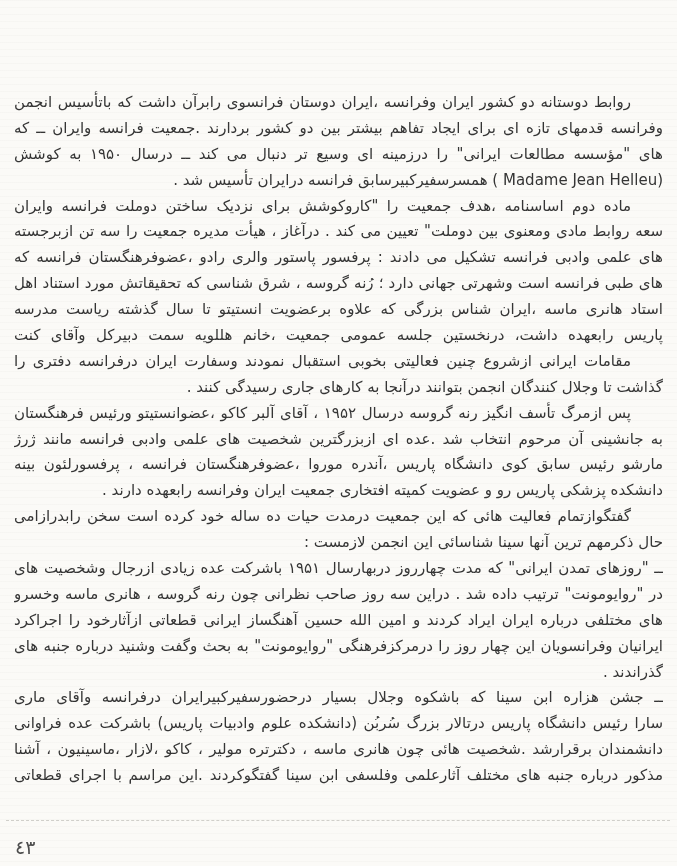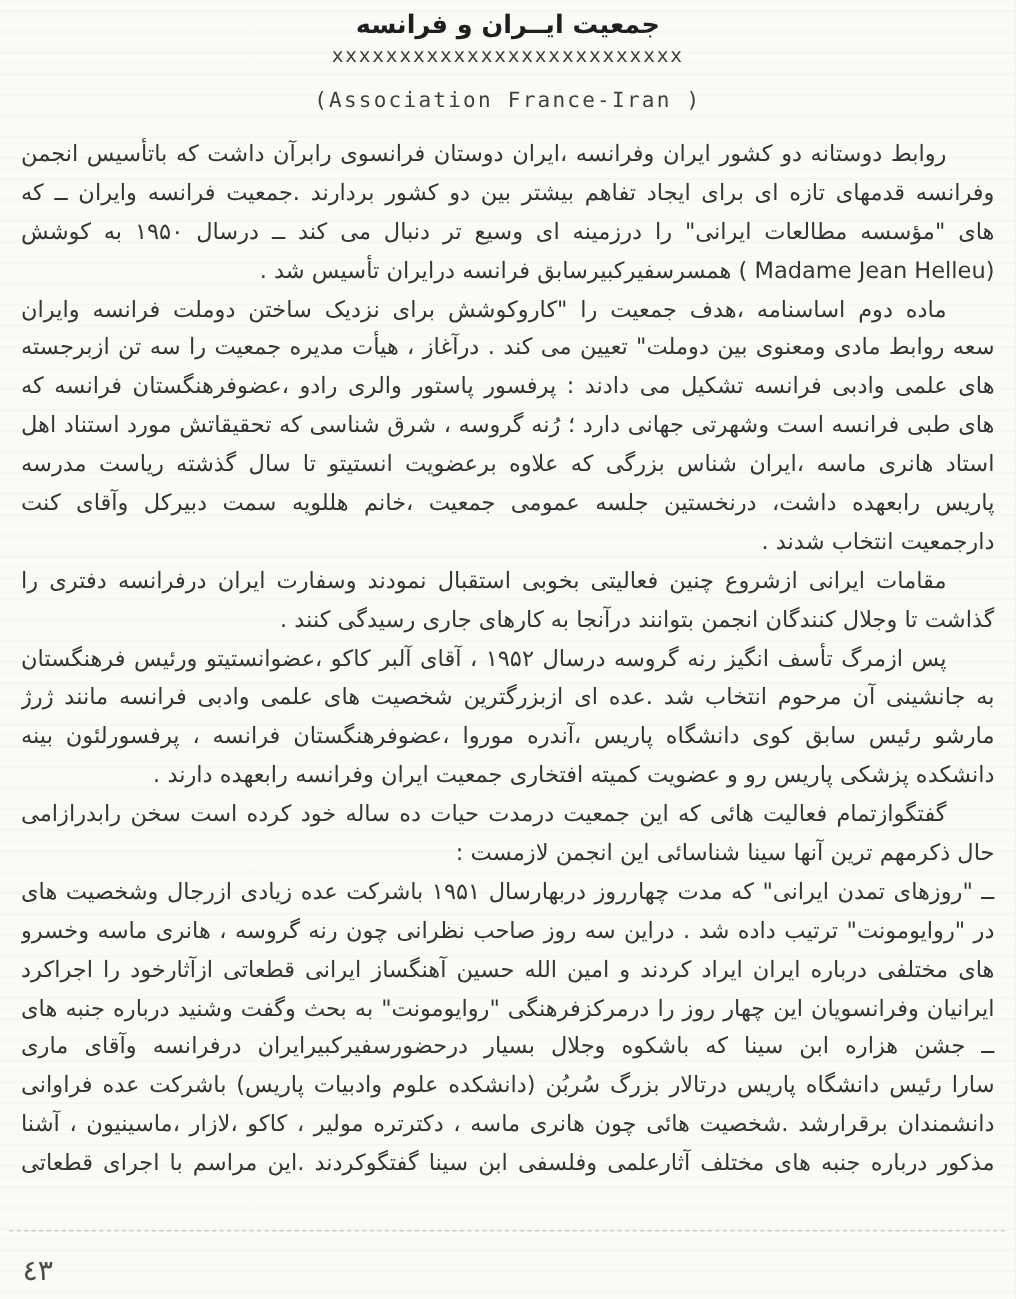--- a/index.html
+++ b/index.html
@@ -69,57 +69,52 @@
   .pageno{
     position:absolute;left:15px;top:836px;
     font-size:19px;color:#4c4c4c;direction:rtl;
   }
 </style>
 </head>
 <body>
 
 <div class="page">
 
-  <div class="hdr">
-    <div class="title-fa">جمعیت ایــران و فرانسه</div>
-    <div class="x-row">xxxxxxxxxxxxxxxxxxxxxxxxxx</div>
-    <div class="title-latin">(Association France-Iran )</div>
-  </div>
 
 
   <div class="bodytext">
 
     <div class="ln j ind">روابط دوستانه دو کشور ایران وفرانسه ،ایران دوستان فرانسوی رابرآن داشت که باتأسیس انجمن فرهنگی ایران</div>
     <div class="ln j">وفرانسه قدمهای تازه ای برای ایجاد تفاهم بیشتر بین دو کشور بردارند .جمعیت فرانسه وایران ــ که درحقیقت کوشش</div>
     <div class="ln j">های "مؤسسه مطالعات ایرانی" را درزمینه ای وسیع تر دنبال می کند ــ درسال ۱۹۵۰ به کوشش وابتکارخانم ژان هلو</div>
     <div class="ln end">(Madame Jean Helleu ) همسرسفیرکبیرسابق فرانسه درایران تأسیس شد .</div>
 
     <div class="ln j ind">ماده دوم اساسنامه ،هدف جمعیت را "کاروکوشش برای نزدیک ساختن دوملت فرانسه وایران بوسیله تو</div>
     <div class="ln j">سعه روابط مادی ومعنوی بین دوملت" تعیین می کند . درآغاز ، هیأت مدیره جمعیت را سه تن ازبرجسته ترین شخصیت</div>
     <div class="ln j">های علمی وادبی فرانسه تشکیل می دادند : پرفسور پاستور والری رادو ،عضوفرهنگستان فرانسه که ازبزرگترین شخصیت</div>
     <div class="ln j">های طبی فرانسه است وشهرتی جهانی دارد ؛ رُنه گروسه ، شرق شناسی که تحقیقاتش مورد استناد اهل فن است وبالاخره</div>
     <div class="ln j">استاد هانری ماسه ،ایران شناس بزرگی که علاوه برعضویت انستیتو تا سال گذشته ریاست مدرسه "السنه" شرقی دانشگاه</div>
     <div class="ln j">پاریس رابعهده داشت، درنخستین جلسه عمومی جمعیت ،خانم هللویه سمت دبیرکل وآقای کنت دولافرسانژ بسمت خزانه</div>
-    <div class="ln end">دارجمعیت انتخاب شدند .</div>
 
     <div class="ln j ind">مقامات ایرانی ازشروع چنین فعالیتی بخوبی استقبال نمودند وسفارت ایران درفرانسه دفتری را دراختیارانجمن</div>
     <div class="ln end">گذاشت تا وجلال کنندگان انجمن بتوانند درآنجا به کارهای جاری رسیدگی کنند .</div>
 
     <div class="ln j ind">پس ازمرگ تأسف انگیز رنه گروسه درسال ۱۹۵۲ ، آقای آلبر کاکو ،عضوانستیتو ورئیس فرهنگستان فنی فرانسه</div>
     <div class="ln j">به جانشینی آن مرحوم انتخاب شد .عده ای ازبزرگترین شخصیت های علمی وادبی فرانسه مانند ژرژ دوهامل ، آندره</div>
     <div class="ln j">مارشو رئیس سابق کوی دانشگاه پاریس ،آندره موروا ،عضوفرهنگستان فرانسه ، پرفسورلئون بینه ،عضوانستیتو ورئیس</div>
     <div class="ln end">دانشکده پزشکی پاریس رو و عضویت کمیته افتخاری جمعیت ایران وفرانسه رابعهده دارند .</div>
 
     <div class="ln j ind">گفتگوازتمام فعالیت هائی که این جمعیت درمدت حیات ده ساله خود کرده است سخن رابدرازامی کشد ،بااین</div>
     <div class="ln end">حال ذکرمهم ترین آنها سینا شناسائی این انجمن لازمست :</div>
 
     <div class="ln j">ــ "روزهای تمدن ایرانی" که مدت چهارروز دربهارسال ۱۹۵۱ باشرکت عده زیادی ازرجال وشخصیت های فرهنگی</div>
     <div class="ln j">در "روایومونت" ترتیب داده شد . دراین سه روز صاحب نظرانی چون رنه گروسه ، هانری ماسه وخسرو وارسته سخنرانی</div>
     <div class="ln j">های مختلفی درباره ایران ایراد کردند و امین الله حسین آهنگساز ایرانی قطعاتی ازآثارخود را اجراکرد .عده ای از</div>
     <div class="ln j">ایرانیان وفرانسویان این چهار روز را درمرکزفرهنگی "روایومونت" به بحث وگفت وشنید درباره جنبه های مختلف تمدن ایران</div>
+    <div class="ln end">گذراندند .</div>
 
     <div class="ln j">ــ جشن هزاره ابن سینا که باشکوه وجلال بسیار درحضورسفیرکبیرایران درفرانسه وآقای ماری وزیرفرهنگ فرانسه وآقای</div>
     <div class="ln j">سارا رئیس دانشگاه پاریس درتالار بزرگ سُربُن (دانشکده علوم وادبیات پاریس) باشرکت عده فراوانی ازبزرگان و</div>
     <div class="ln j">دانشمندان برقرارشد .شخصیت هائی چون هانری ماسه ، دکترتره مولیر ، کاکو ،لازار ،ماسینیون ، آشنا وابراهیم</div>
     <div class="ln j">مذکور درباره جنبه های مختلف آثارعلمی وفلسفی ابن سینا گفتگوکردند .این مراسم با اجرای قطعاتی ازآثارآهنگ ــ</div>
   </div>
 
   <div class="scanline"></div>
   <div class="pageno">٤٣</div>
 

